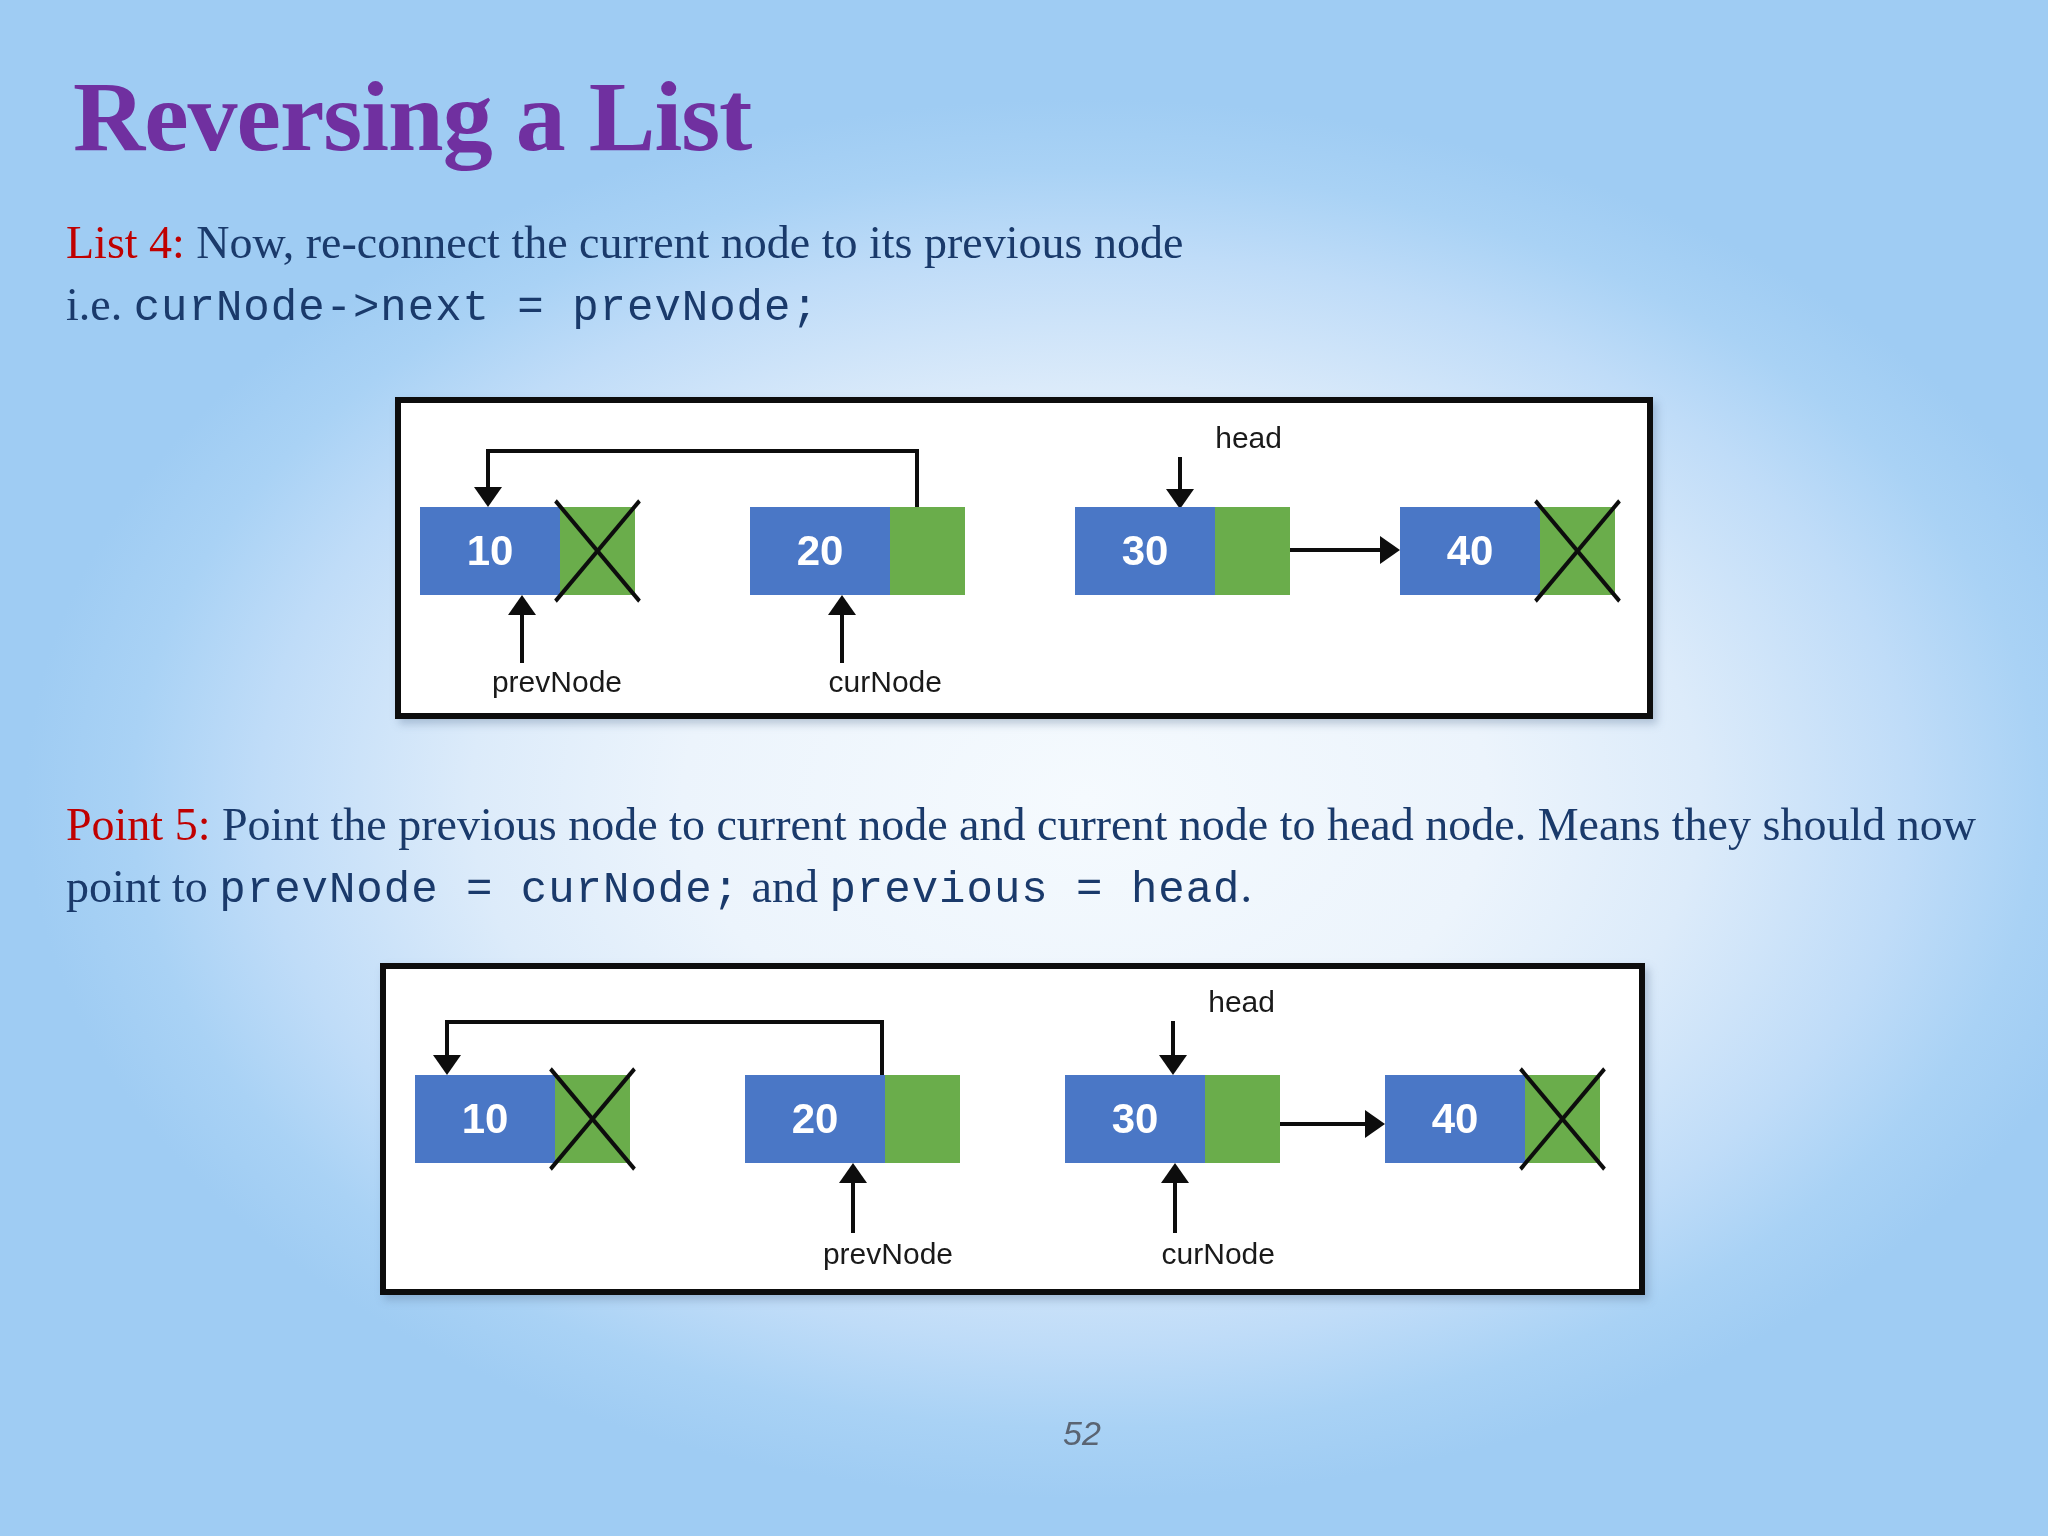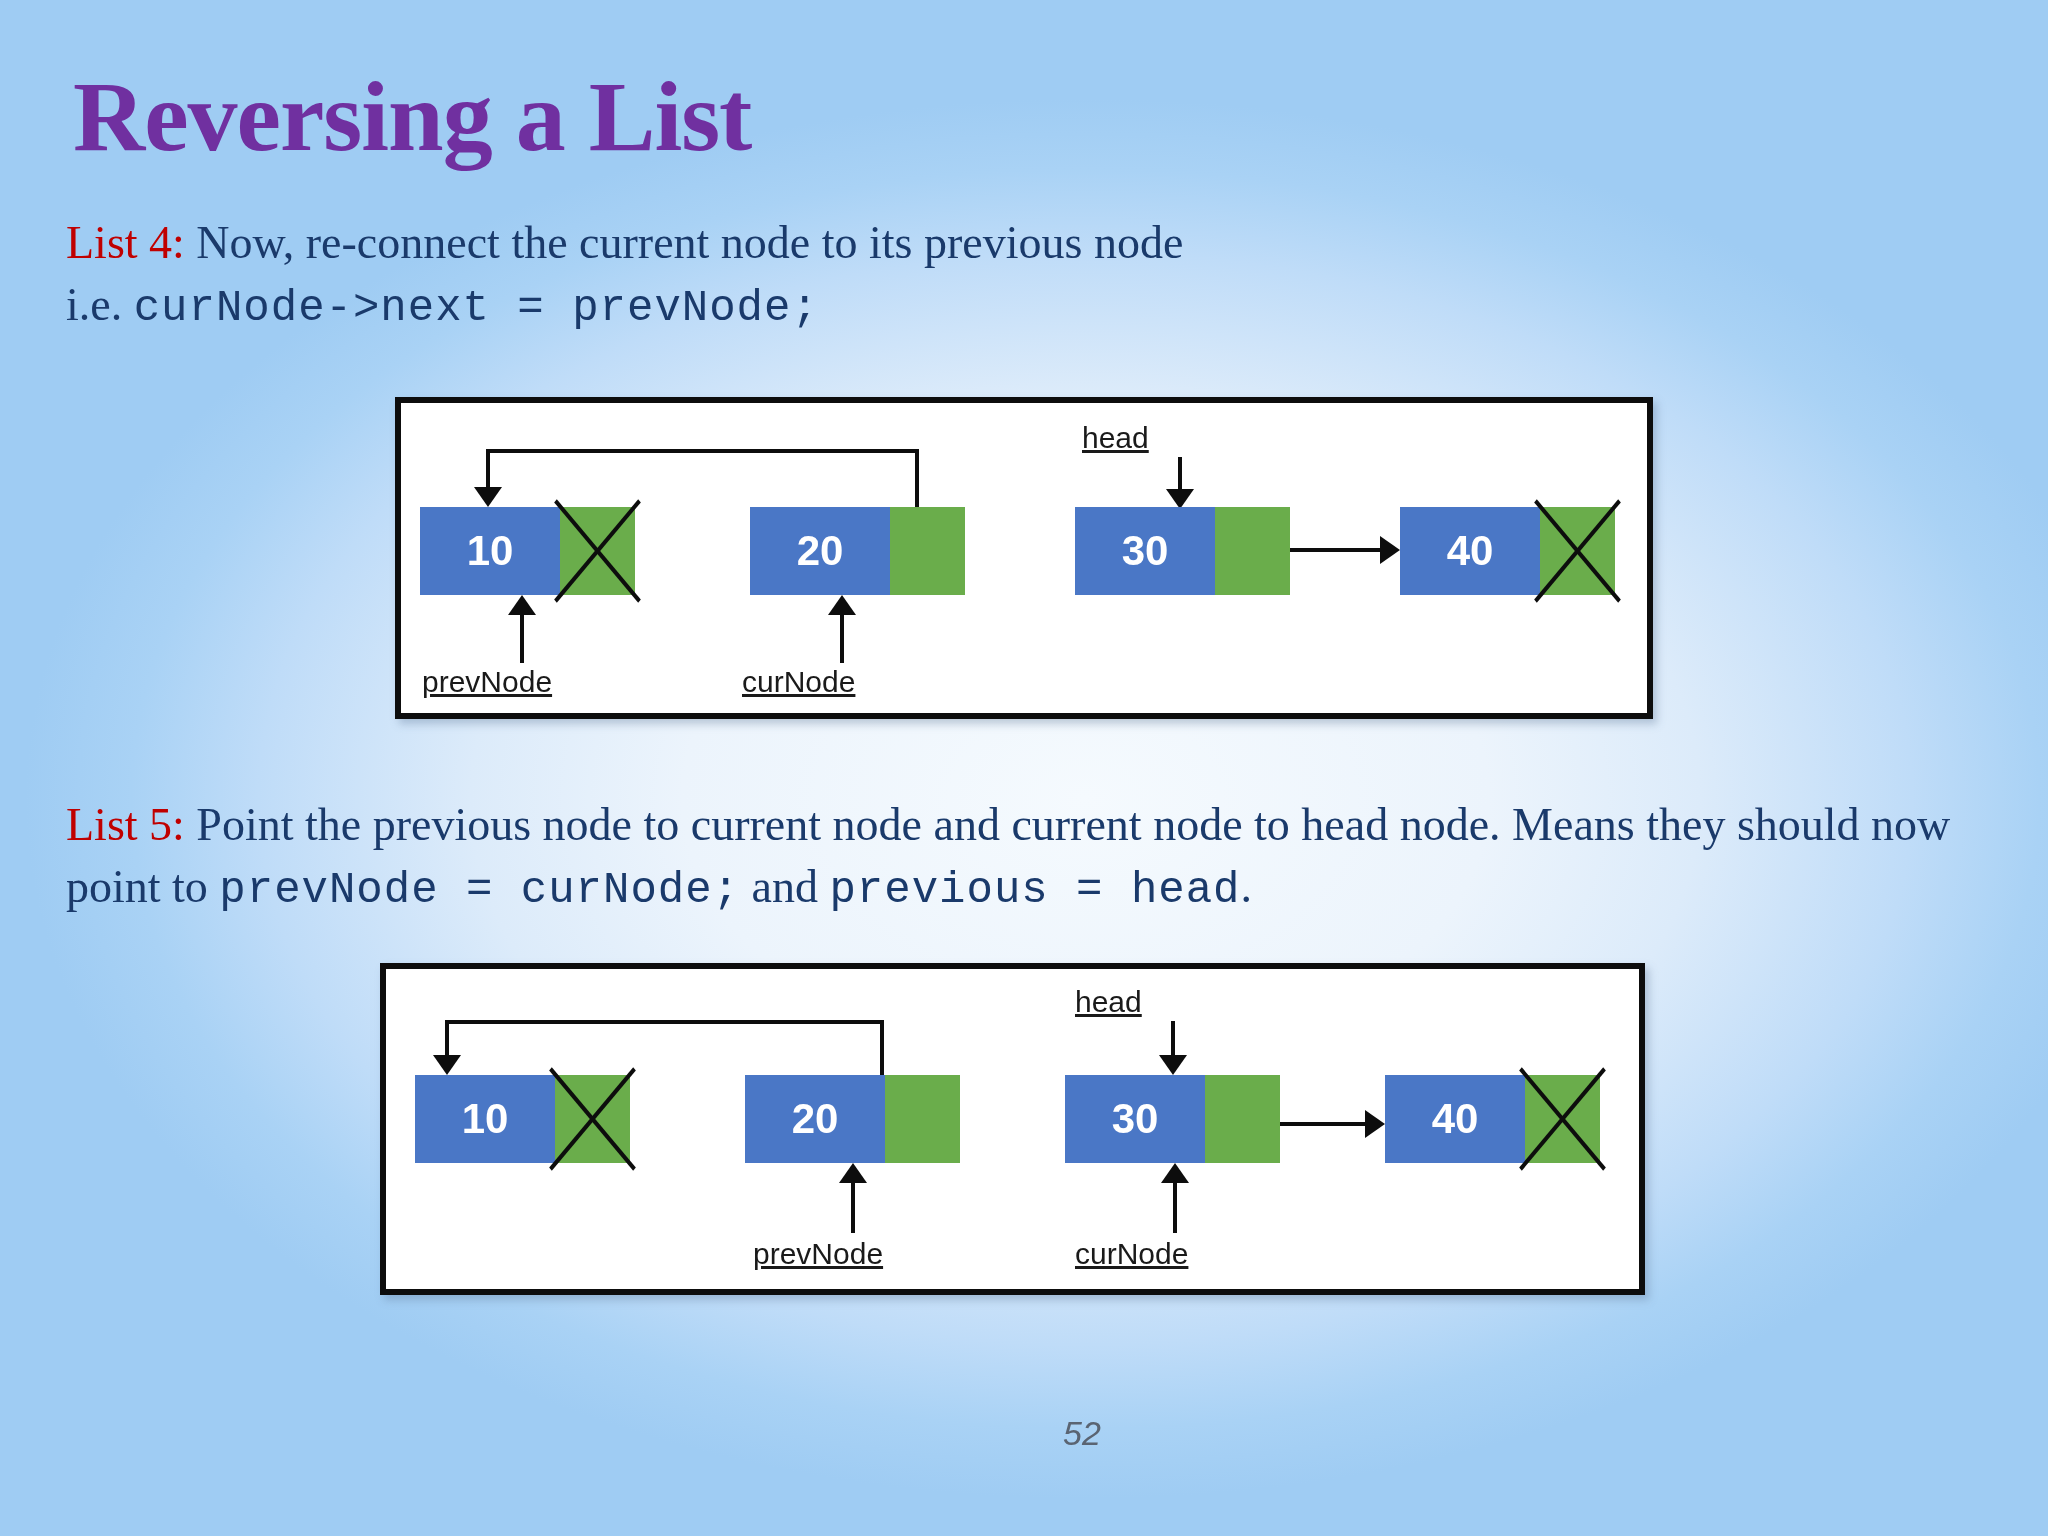--- a/index.html
+++ b/index.html
@@ -34,22 +34,22 @@
   .node{position:absolute;width:215px;height:88px;display:flex;}
   .node-val{
     width:140px;height:100%;background:#4a77c6;color:#ffffff;
     display:flex;align-items:center;justify-content:center;
     font-family:"Liberation Sans", sans-serif;font-size:42px;font-weight:600;
   }
   .node-next{width:75px;height:100%;background:#6aad4b;position:relative;}
   .xmark{position:absolute;left:0;top:0;width:100%;height:100%;overflow:visible;}
   .xmark line{stroke:#0d0d0d;stroke-width:5;}
   .dlabel{
-    position:absolute;text-align:left;color:#1a1a1a;
-    font-family:"Liberation Sans", sans-serif;font-size:30px;text-decoration:underline;
+    position:absolute;text-align:right;color:#1a1a1a;
+    font-family:"Liberation Sans", sans-serif;font-size:30px;
   }
   .vline{position:absolute;width:4px;background:#0d0d0d;}
   .hline{position:absolute;height:4px;background:#0d0d0d;}
   .tri-down{position:absolute;width:0;height:0;
     border-left:14px solid transparent;border-right:14px solid transparent;
     border-top:20px solid #0d0d0d;}
   .tri-up{position:absolute;width:0;height:0;
     border-left:14px solid transparent;border-right:14px solid transparent;
     border-bottom:20px solid #0d0d0d;}
   .tri-right{position:absolute;width:0;height:0;
@@ -115,21 +115,21 @@
 
     <div class="tri-up" style="left:107px;top:192px;"></div>
     <div class="vline" style="left:119px;top:210px;height:50px;"></div>
     <div class="dlabel" style="left:21px;top:262px;width:200px;">prevNode</div>
 
     <div class="tri-up" style="left:427px;top:192px;"></div>
     <div class="vline" style="left:439px;top:210px;height:50px;"></div>
     <div class="dlabel" style="left:341px;top:262px;width:200px;">curNode</div>
   </div>
 
-  <p class="para" style="left:66px;top:794px;width:1950px;"><span class="steplabel">List 5:</span><span> Point the previous node to current node and current node to head node. Means they should now point to </span><span class="mono">prevNode = curNode;</span><span> and </span><span class="mono">previous = head</span><span>.</span></p>
+  <p class="para" style="left:66px;top:794px;width:1950px;"><span class="steplabel">Point 5:</span><span> Point the previous node to current node and current node to head node. Means they should now point to </span><span class="mono">prevNode = curNode;</span><span> and </span><span class="mono">previous = head</span><span>.</span></p>
 
   <div class="diagram" style="left:380px;top:963px;width:1265px;height:332px;">
 
     <div class="dlabel" style="left:689px;top:16px;width:200px;">head</div>
     <div class="vline" style="left:785px;top:52px;height:34px;"></div>
     <div class="tri-down" style="left:773px;top:86px;"></div>
 
     <div class="hline" style="left:59px;top:51px;width:439px;"></div>
     <div class="vline" style="left:59px;top:51px;height:37px;"></div>
     <div class="tri-down" style="left:47px;top:86px;"></div>

